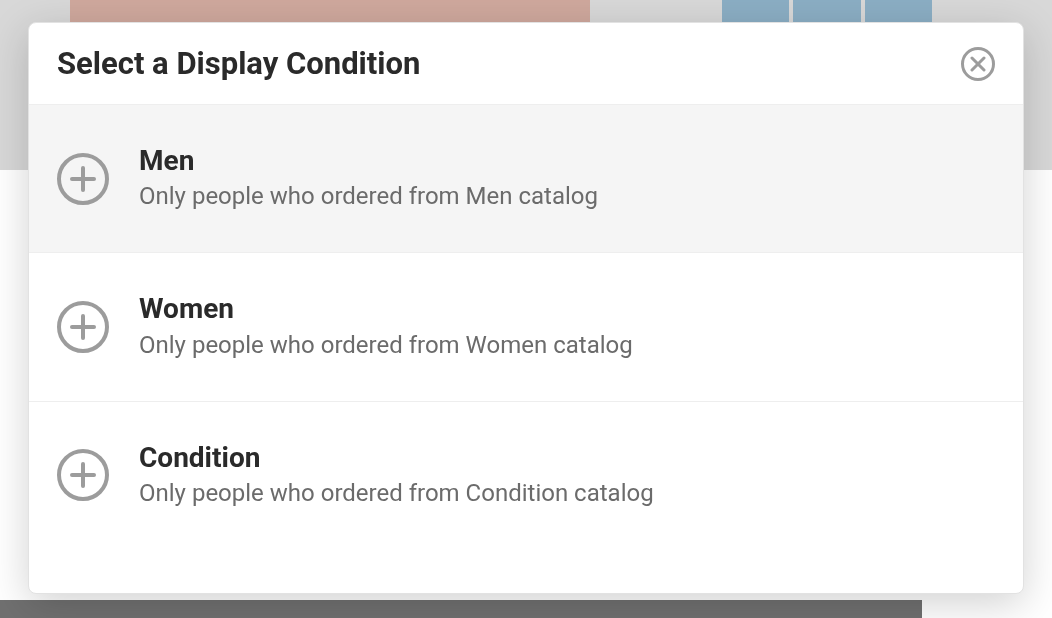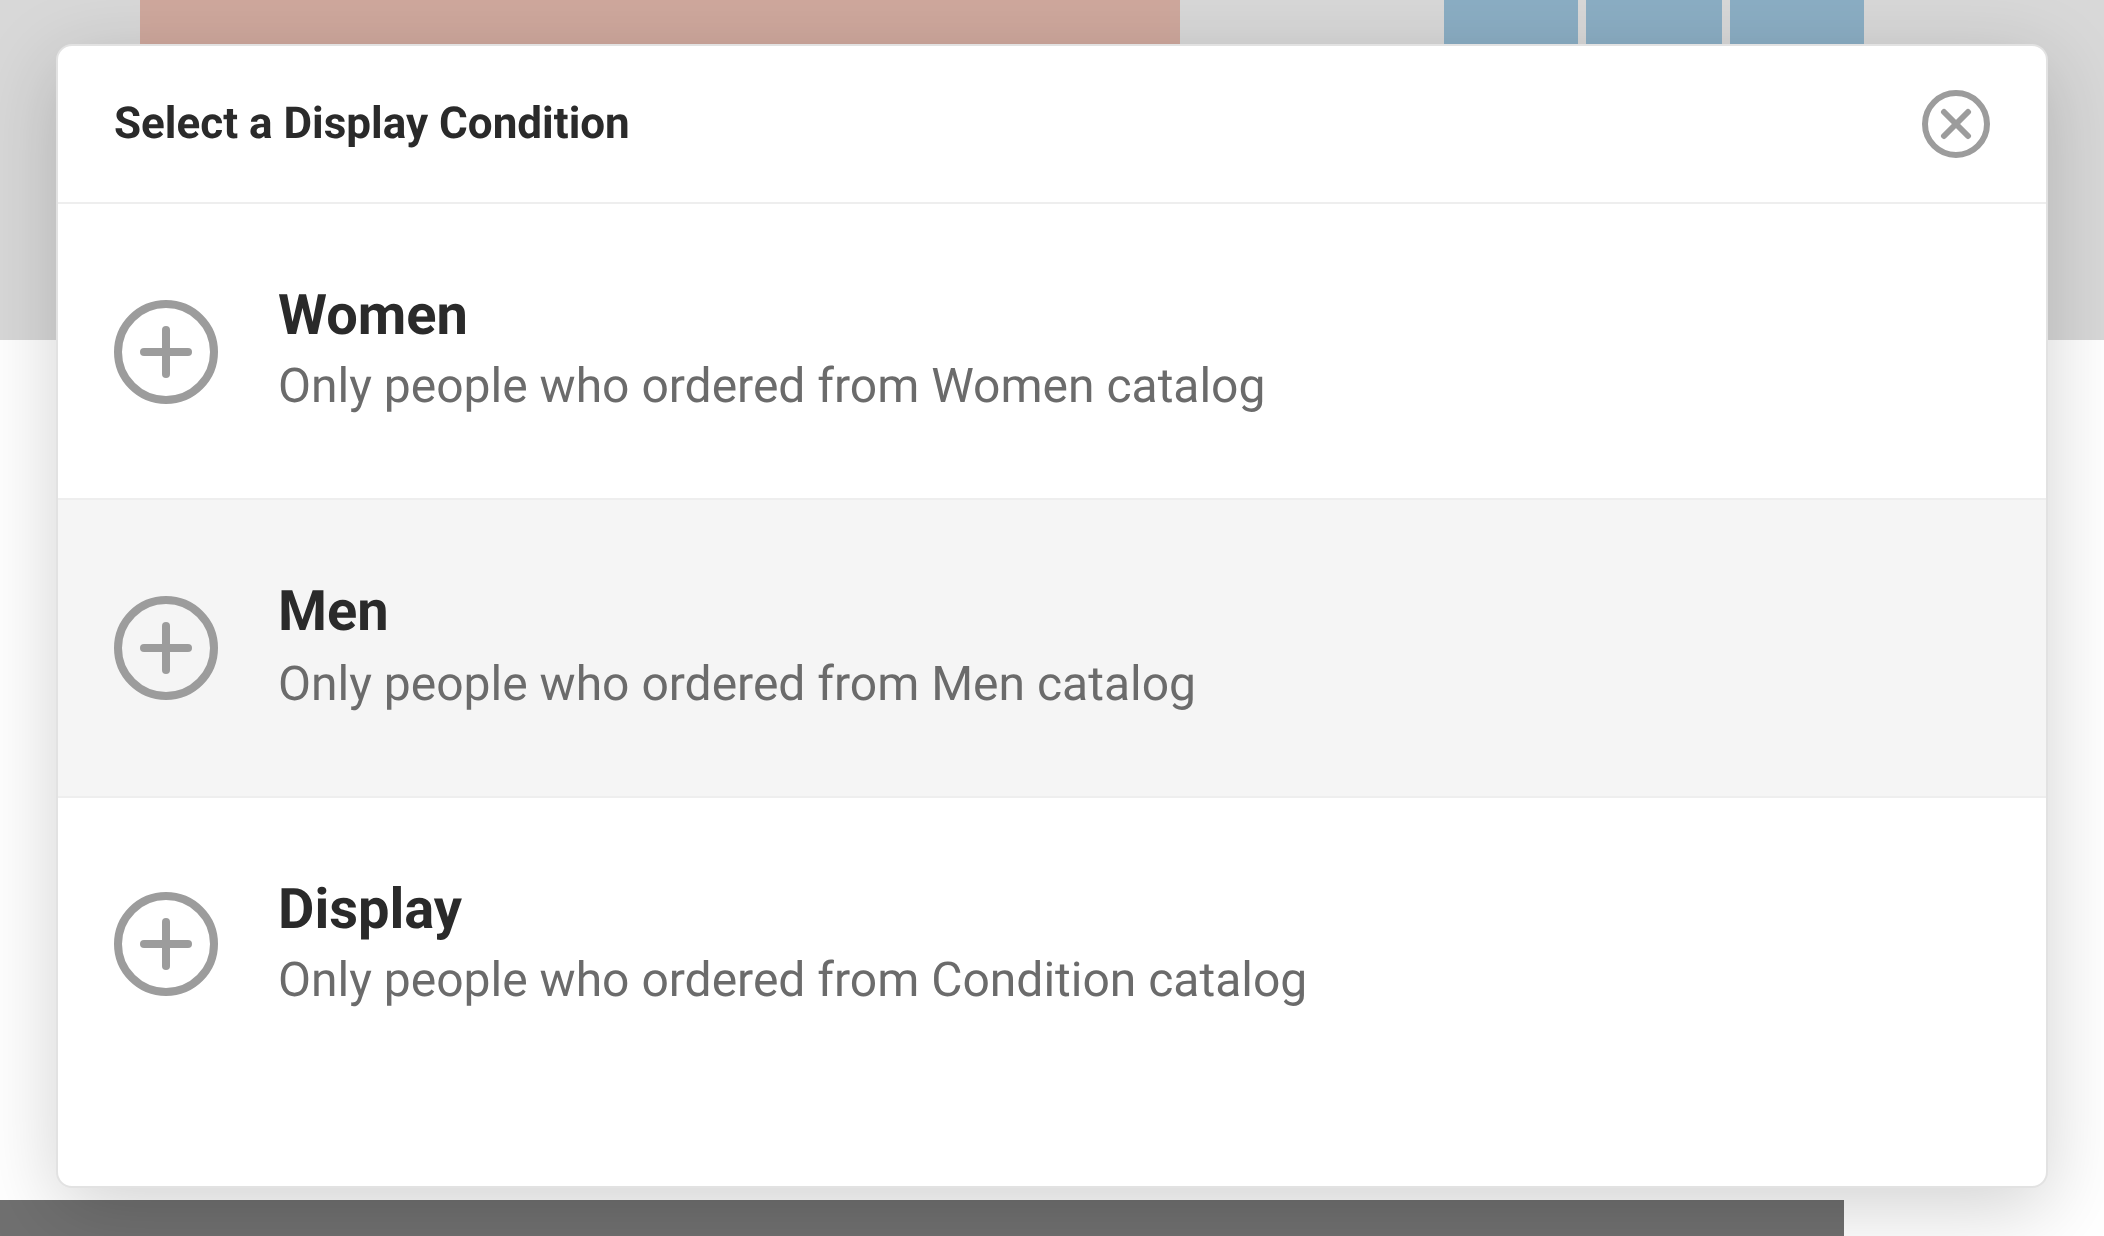--- a/index.html
+++ b/index.html
@@ -82,21 +82,21 @@
 
     .modal-header {
       display: flex;
       align-items: center;
       justify-content: space-between;
       padding: 22px 28px 22px 28px;
       border-bottom: 1px solid #eeeeee;
     }
 
     .modal-title {
-      font-size: 22px;
+      font-size: 31px;
       font-weight: 700;
       color: #2a2a2a;
     }
 
     .close-btn {
       width: 34px;
       height: 34px;
       border-radius: 50%;
       border: 3px solid #9c9c9c;
       background: transparent;
@@ -191,53 +191,53 @@
     <button class="close-btn" aria-label="Close">
       <svg width="16" height="16" viewBox="0 0 16 16">
         <line x1="2" y1="2" x2="14" y2="14" stroke="#9c9c9c" stroke-width="3" stroke-linecap="round"></line>
         <line x1="14" y1="2" x2="2" y2="14" stroke="#9c9c9c" stroke-width="3" stroke-linecap="round"></line>
       </svg>
     </button>
   </div>
 
   <div class="modal-body">
 
+    <div class="condition-row hovered">
+      <div class="add-icon">
+        <svg width="28" height="28" viewBox="0 0 28 28">
+          <line x1="14" y1="3" x2="14" y2="25" stroke="#9c9c9c" stroke-width="4" stroke-linecap="round"></line>
+          <line x1="3" y1="14" x2="25" y2="14" stroke="#9c9c9c" stroke-width="4" stroke-linecap="round"></line>
+        </svg>
+      </div>
+      <div class="condition-text">
+        <div class="condition-title">Men</div>
+        <div class="condition-desc">Only people who ordered from Men catalog</div>
+      </div>
+    </div>
+
     <div class="condition-row">
       <div class="add-icon">
         <svg width="28" height="28" viewBox="0 0 28 28">
           <line x1="14" y1="3" x2="14" y2="25" stroke="#9c9c9c" stroke-width="4" stroke-linecap="round"></line>
           <line x1="3" y1="14" x2="25" y2="14" stroke="#9c9c9c" stroke-width="4" stroke-linecap="round"></line>
         </svg>
       </div>
       <div class="condition-text">
         <div class="condition-title">Women</div>
         <div class="condition-desc">Only people who ordered from Women catalog</div>
       </div>
     </div>
 
-    <div class="condition-row hovered">
-      <div class="add-icon">
-        <svg width="28" height="28" viewBox="0 0 28 28">
-          <line x1="14" y1="3" x2="14" y2="25" stroke="#9c9c9c" stroke-width="4" stroke-linecap="round"></line>
-          <line x1="3" y1="14" x2="25" y2="14" stroke="#9c9c9c" stroke-width="4" stroke-linecap="round"></line>
-        </svg>
-      </div>
-      <div class="condition-text">
-        <div class="condition-title">Men</div>
-        <div class="condition-desc">Only people who ordered from Men catalog</div>
-      </div>
-    </div>
-
     <div class="condition-row">
       <div class="add-icon">
         <svg width="28" height="28" viewBox="0 0 28 28">
           <line x1="14" y1="3" x2="14" y2="25" stroke="#9c9c9c" stroke-width="4" stroke-linecap="round"></line>
           <line x1="3" y1="14" x2="25" y2="14" stroke="#9c9c9c" stroke-width="4" stroke-linecap="round"></line>
         </svg>
       </div>
       <div class="condition-text">
-        <div class="condition-title">Display</div>
+        <div class="condition-title">Condition</div>
         <div class="condition-desc">Only people who ordered from Condition catalog</div>
       </div>
     </div>
 
   </div>
 </div>
 
 </body></html>

